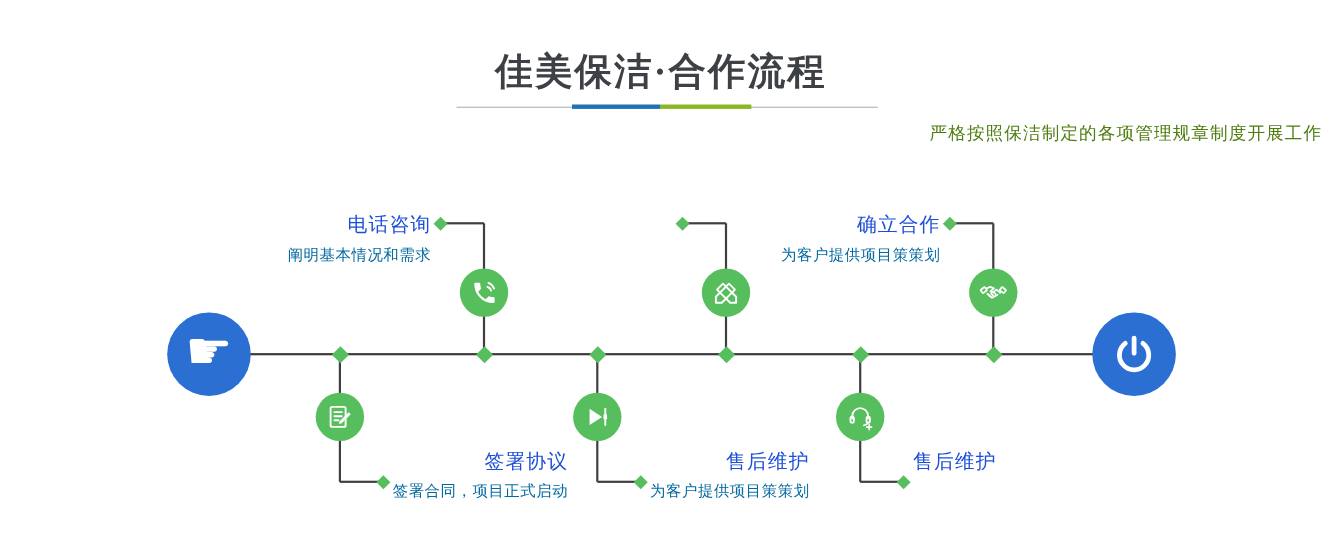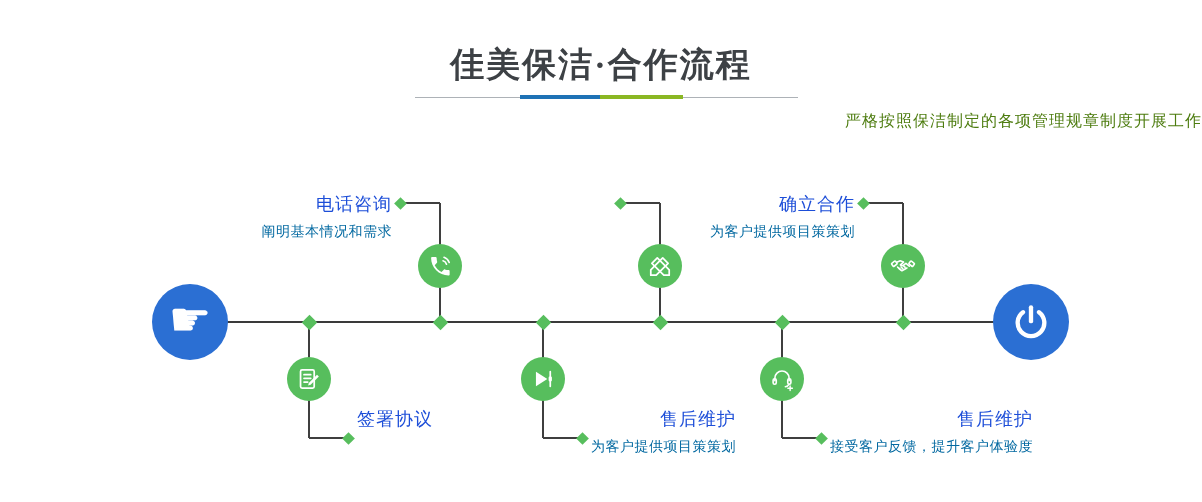--- a/index.html
+++ b/index.html
@@ -142,20 +142,21 @@
     <div class="diamond node-diamond"></div>
     <div class="icon-circle">
       <svg viewBox="0 0 24 24" fill="none" stroke="#fff" stroke-width="1.6" stroke-linecap="round" stroke-linejoin="round">
         <rect x="4.2" y="3.6" width="12.6" height="16.8" rx="1.4"></rect>
         <path d="M7.4 8h6.2M7.4 11.4h6.2M7.4 14.8h3.4"></path>
         <path d="M11.8 15.6l7.6-7.6 1.7 1.7-7.6 7.6-2.3.6z" fill="#fff" stroke="none"></path>
       </svg>
     </div>
     <div class="label">
       <div class="t">签署协议</div>
+      <div class="d">签署合同，项目正式启动</div>
     </div>
   </div>
 
   <div class="step bottom s5">
     <div class="vline"></div>
     <div class="hline"></div>
     <div class="diamond label-diamond"></div>
     <div class="diamond node-diamond"></div>
     <div class="icon-circle">
       <svg viewBox="0 0 24 24">
@@ -179,17 +180,16 @@
       <svg viewBox="0 0 24 24" fill="none" stroke="#fff" stroke-width="1.5" stroke-linecap="round">
         <path d="M5.4 13.5v-2.3a6.6 6.6 0 0 1 13.2 0v2.3"></path>
         <rect x="3.8" y="11.8" width="2.9" height="5" rx="1.4"></rect>
         <rect x="17.3" y="11.8" width="2.9" height="5" rx="1.4"></rect>
         <path d="M18.7 16.8a4.6 4.6 0 0 1-3.6 2.3"></path>
         <path d="M17.4 20.6h4.2M19.5 18.5v4.2" stroke-width="1.3"></path>
       </svg>
     </div>
     <div class="label">
       <div class="t">售后维护</div>
-      <div class="d">接受客户反馈，提升客户体验度</div>
     </div>
   </div>
 
 </div>
 
 </body></html>

